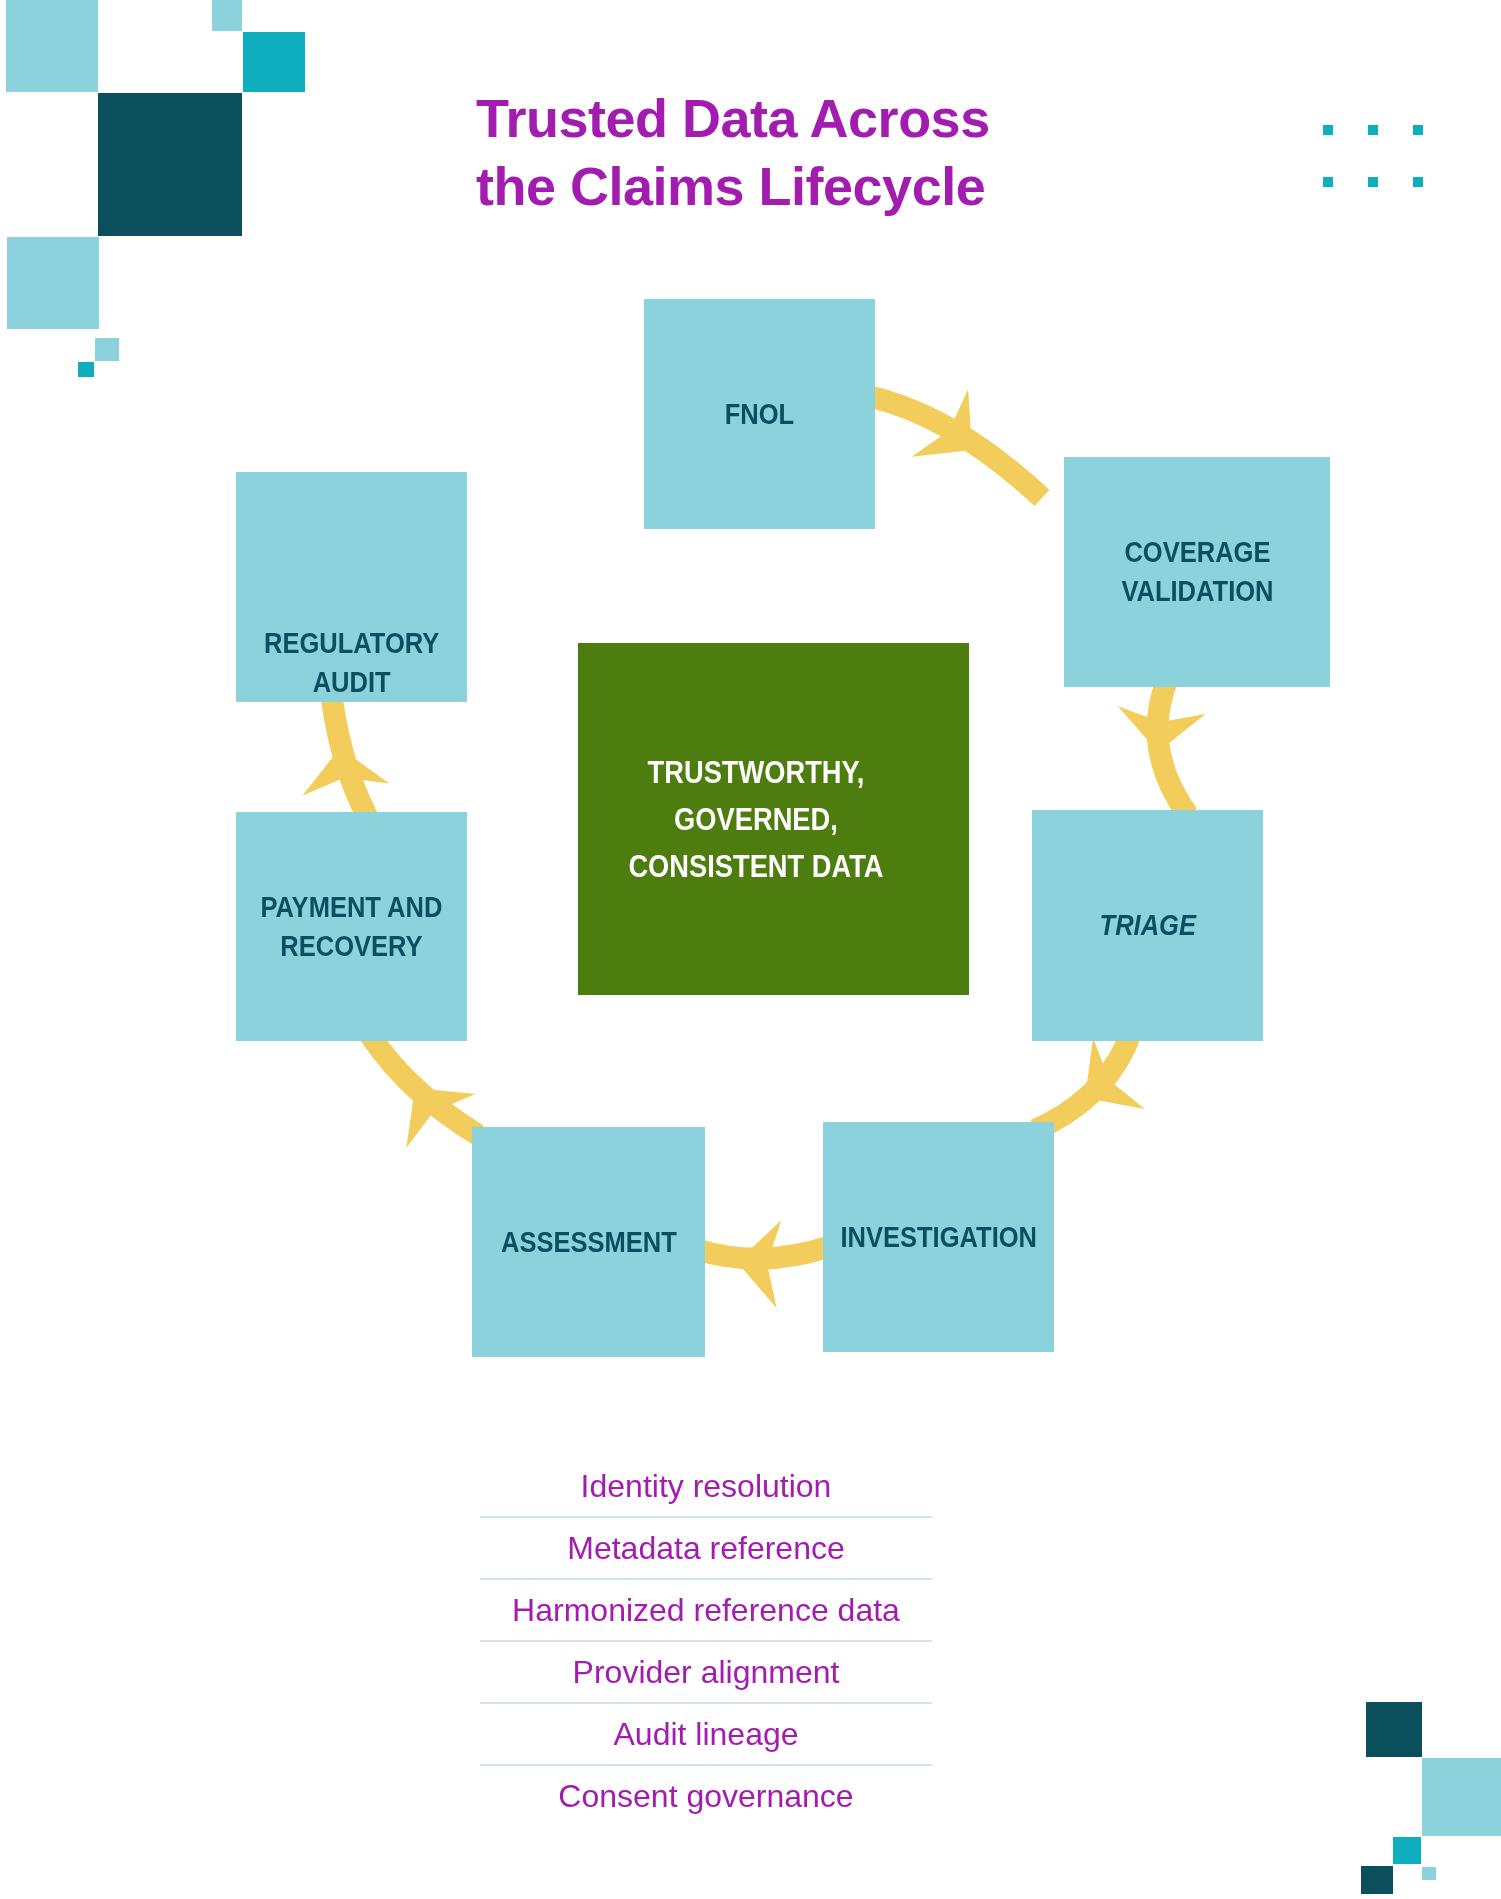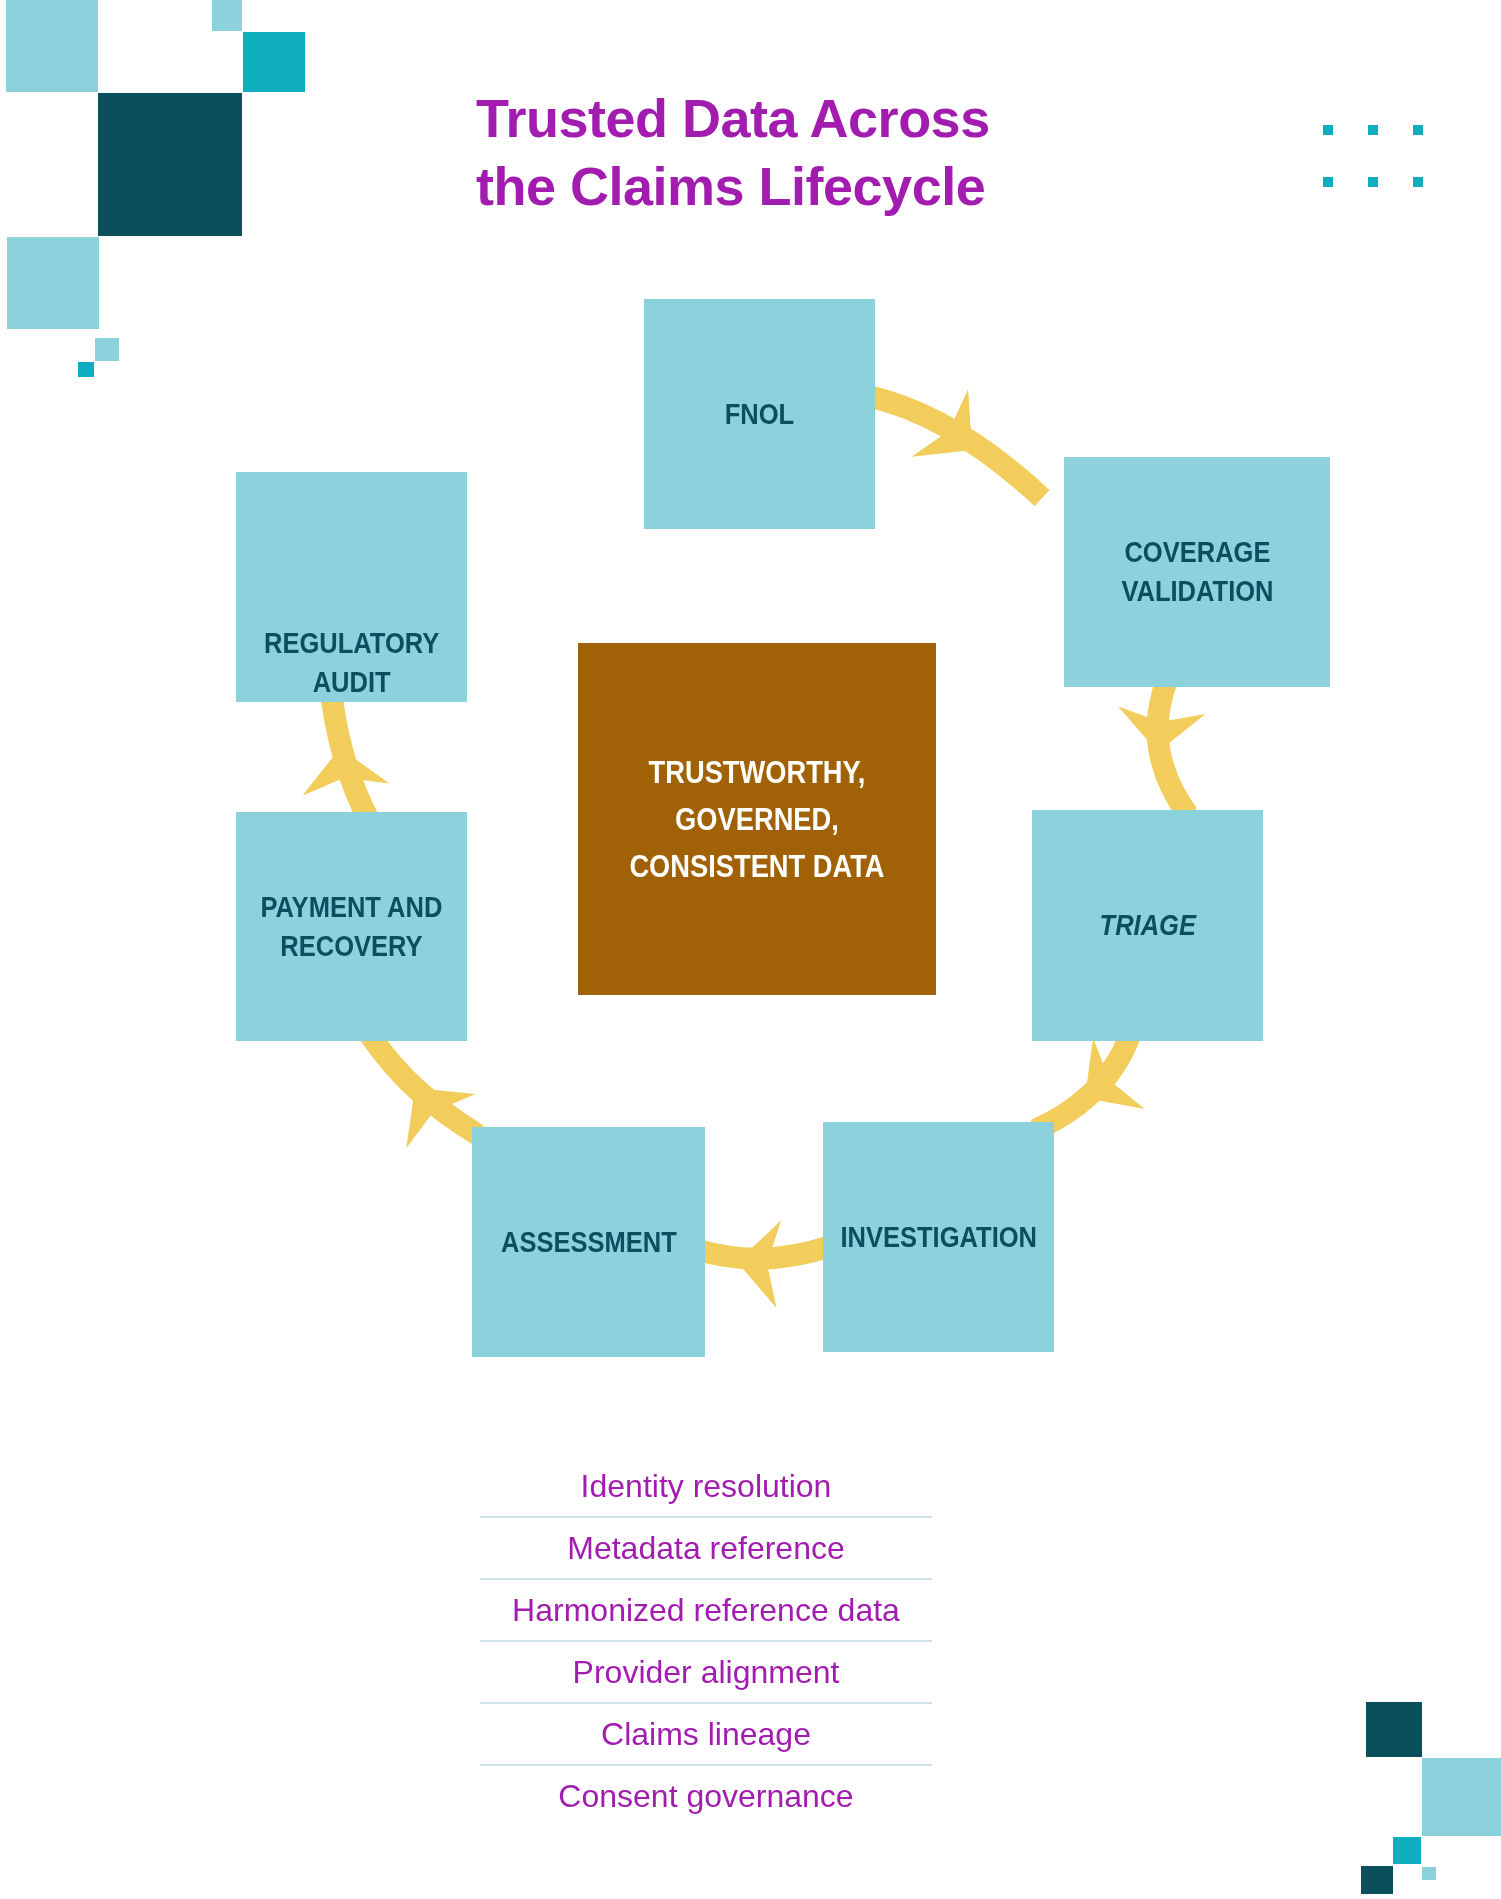--- a/index.html
+++ b/index.html
@@ -32,23 +32,24 @@
     position:absolute; z-index:2; background:#8CD2DC;
     display:flex; align-items:center; justify-content:center;
     text-align:center;
   }
   .stage-label {
     font-weight:700; font-size:29px; line-height:39px;
     color:#0A4F5F; white-space:pre-line;
     transform:scaleX(0.88); transform-origin:center center;
   }
   .center-box {
-    position:absolute; z-index:2; background:#a16207;
-    display:flex; align-items:center; justify-content:center;
+    position:absolute; z-index:2; background:#4d7c0f;
+    display:flex; align-items:center; justify-content:flex-start;
     text-align:center;
+    padding-left:33px;
   }
   .center-label {
     font-weight:700; font-size:31px; line-height:47px;
     color:#ffffff; white-space:pre-line;
     transform:scaleX(0.88); transform-origin:center center;
   }
   
   .foundation {
     position:absolute; left:480px; top:1456px; width:452px; z-index:2;
   }
@@ -136,21 +137,21 @@
     <div class="center-label">TRUSTWORTHY,
 GOVERNED,
 CONSISTENT DATA</div>
   </div>
 
   <div class="foundation">
     <div class="row">Identity resolution</div>
     <div class="row">Metadata reference</div>
     <div class="row">Harmonized reference data</div>
     <div class="row">Provider alignment</div>
-    <div class="row">Claims lineage</div>
+    <div class="row">Audit lineage</div>
     <div class="row">Consent governance</div>
   </div>
 
   <div class="sq dark" style="left:1366px; top:1702px; width:56px; height:55px;"></div>
   <div class="sq light" style="left:1422px; top:1758px; width:79px; height:78px;"></div>
   <div class="sq med" style="left:1393px; top:1837px; width:28px; height:27px;"></div>
   <div class="sq dark" style="left:1361px; top:1866px; width:32px; height:28px;"></div>
   <div class="sq light" style="left:1422px; top:1867px; width:14px; height:13px;"></div>
 
 </div>

